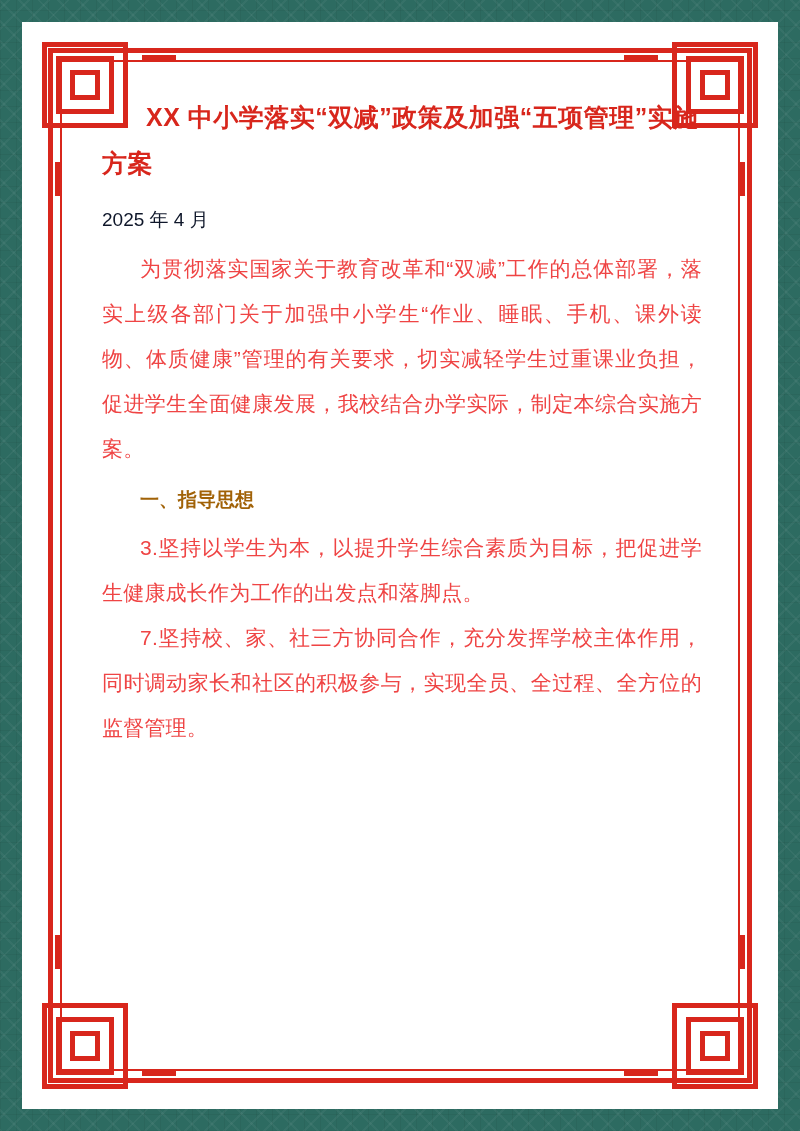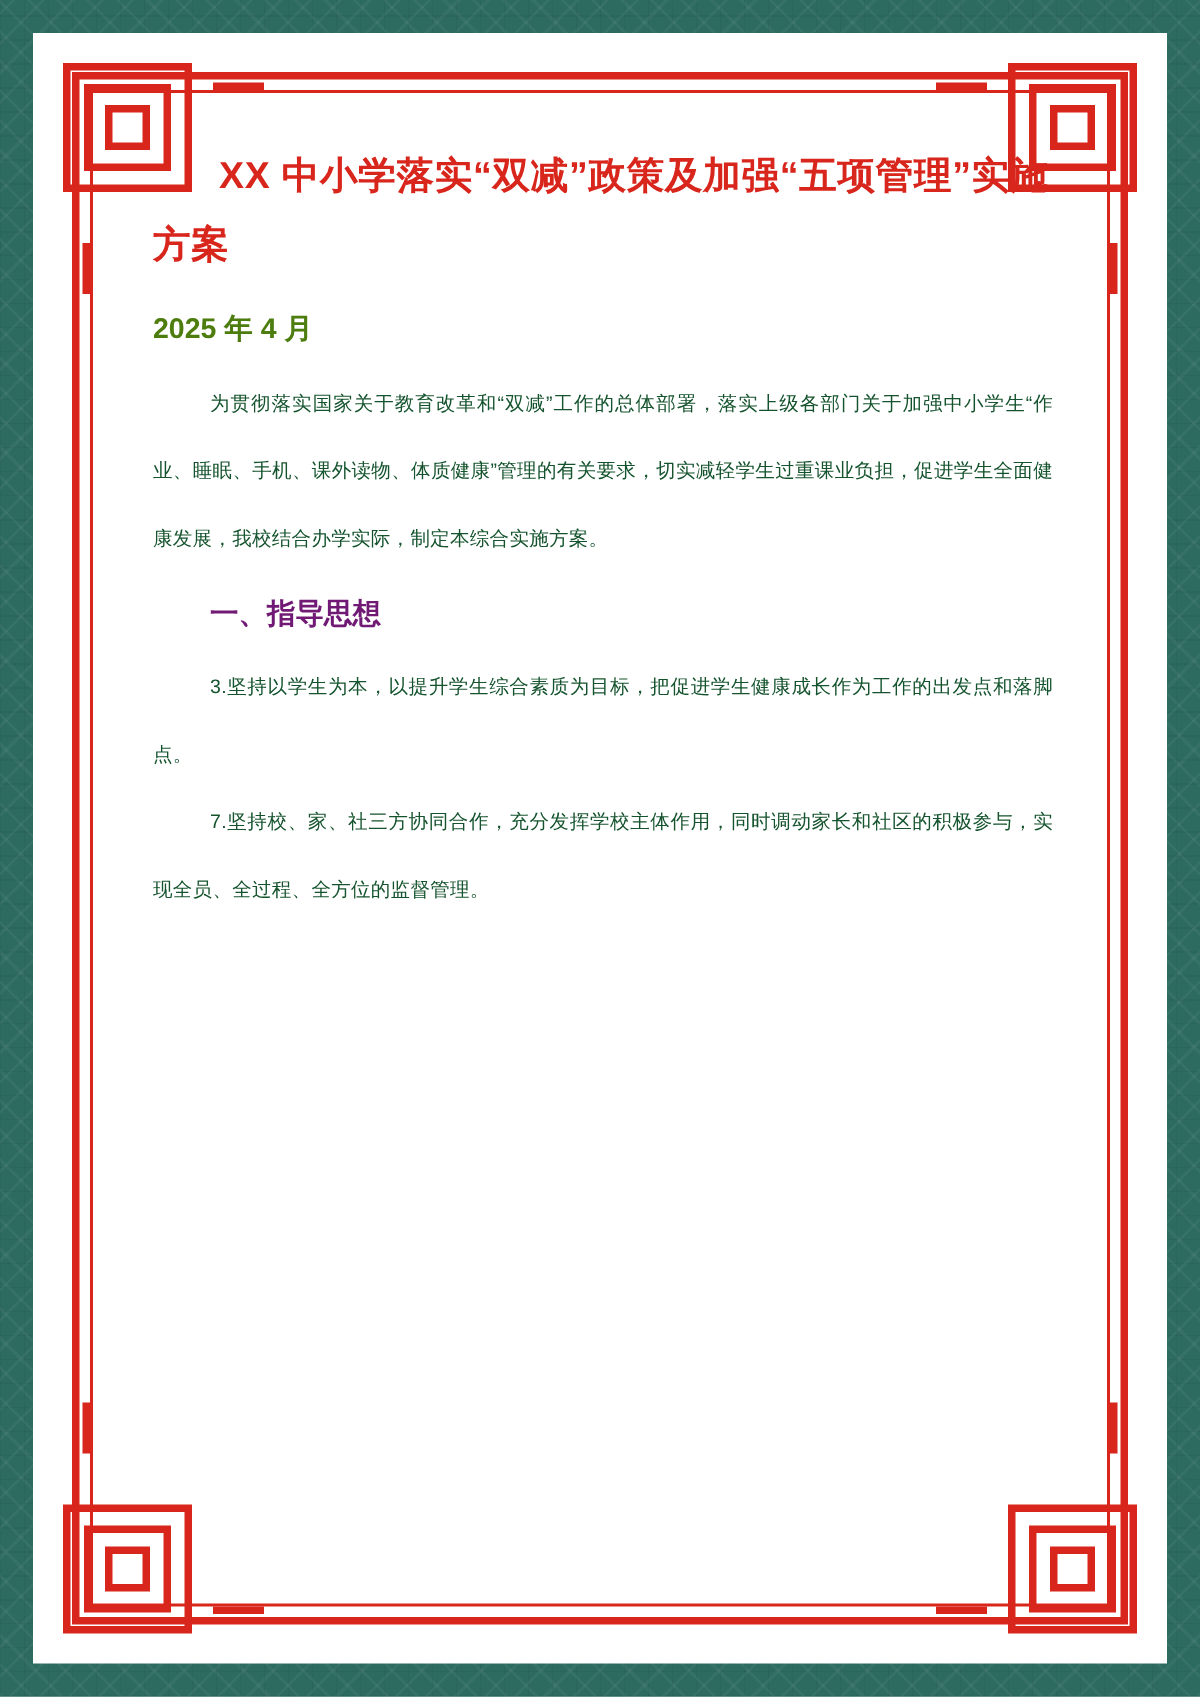--- a/index.html
+++ b/index.html
@@ -103,41 +103,40 @@
     font-size: 25px;
     line-height: 46px;
     letter-spacing: 0.5px;
     margin: 0 0 14px 0;
     text-align: left;
     text-indent: 44px;
   }
 
   .doc-date {
     font-size: 19px;
-    color: #4d7c0f;
+    color: #0f172a;
     line-height: 40px;
     margin: 6px 0 6px 0;
     text-indent: 0;
-    font-weight: bold;
   }
 
   .para {
-    font-size: 13px;
-    color: #14532d;
+    font-size: 21px;
+    color: #ef4444;
     line-height: 45px;
     margin: 0;
     text-indent: 38px;
     text-align: justify;
     letter-spacing: 0.2px;
   }
 
   .heading {
     font-size: 19px;
     font-weight: bold;
-    color: #701a75;
+    color: #a16207;
     line-height: 50px;
     margin: 4px 0 0 0;
     text-indent: 38px;
   }
 </style>
 </head>
 <body>
 
 <div class="poster">
   <div class="paper">

